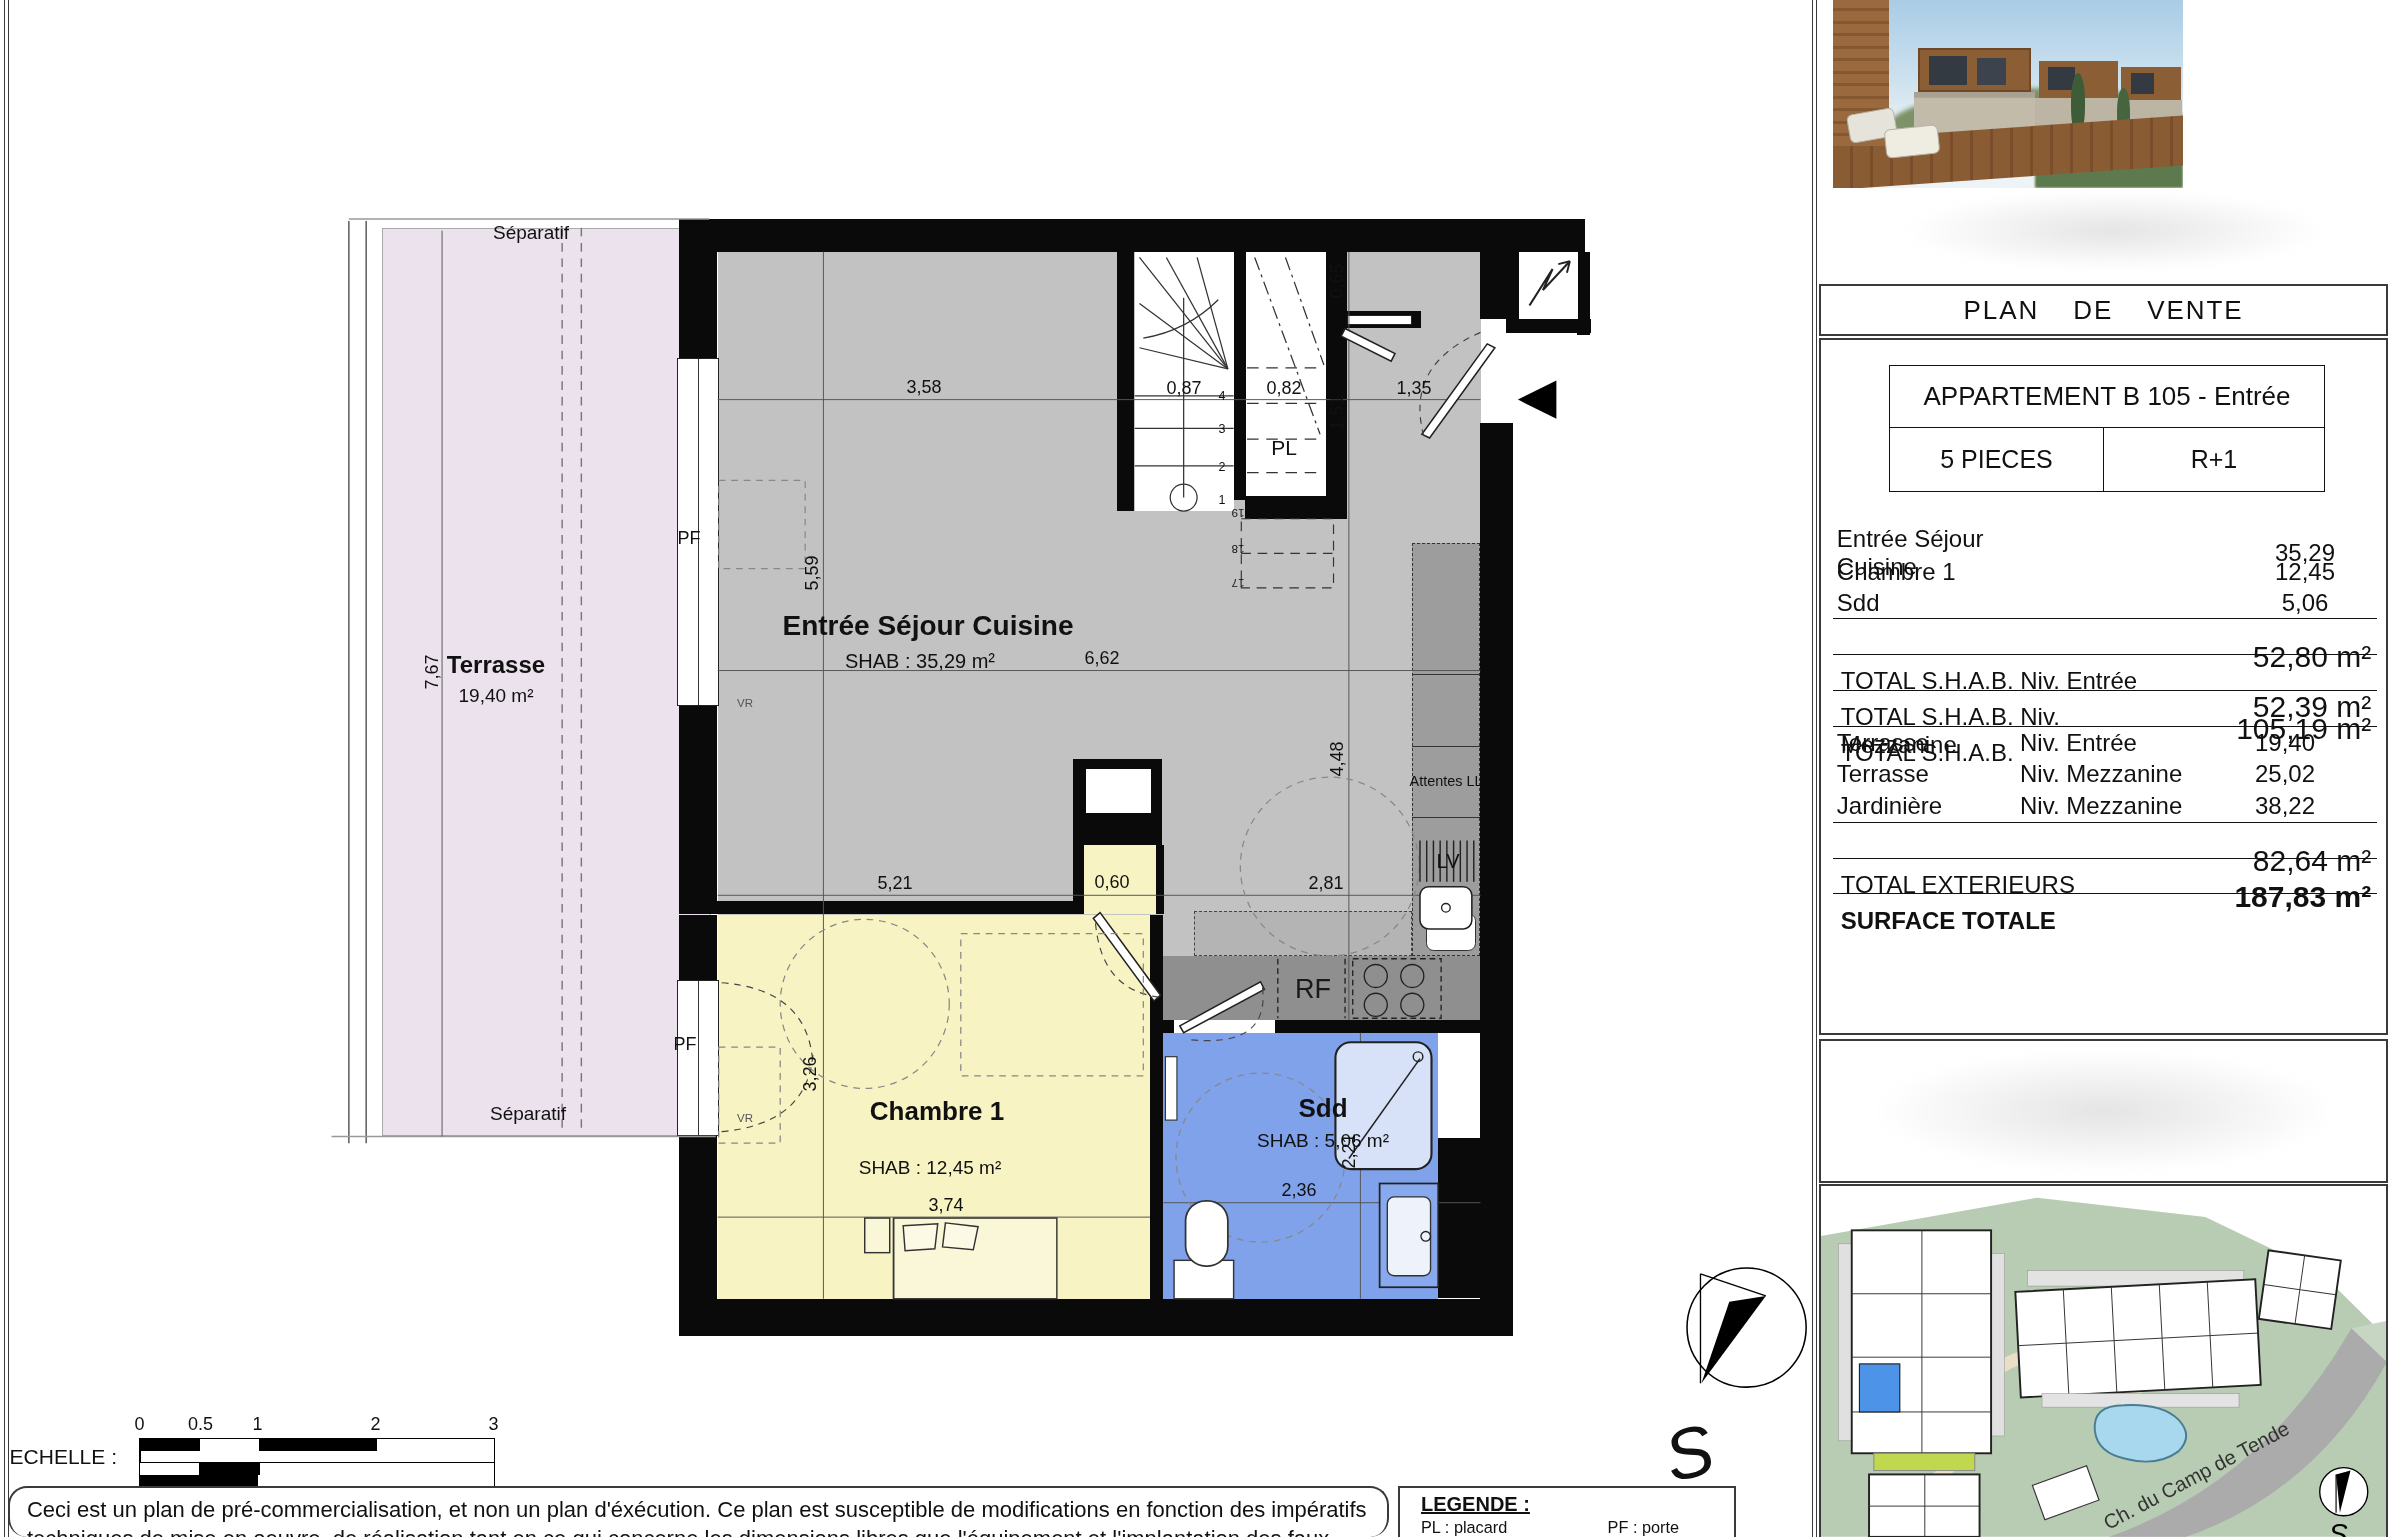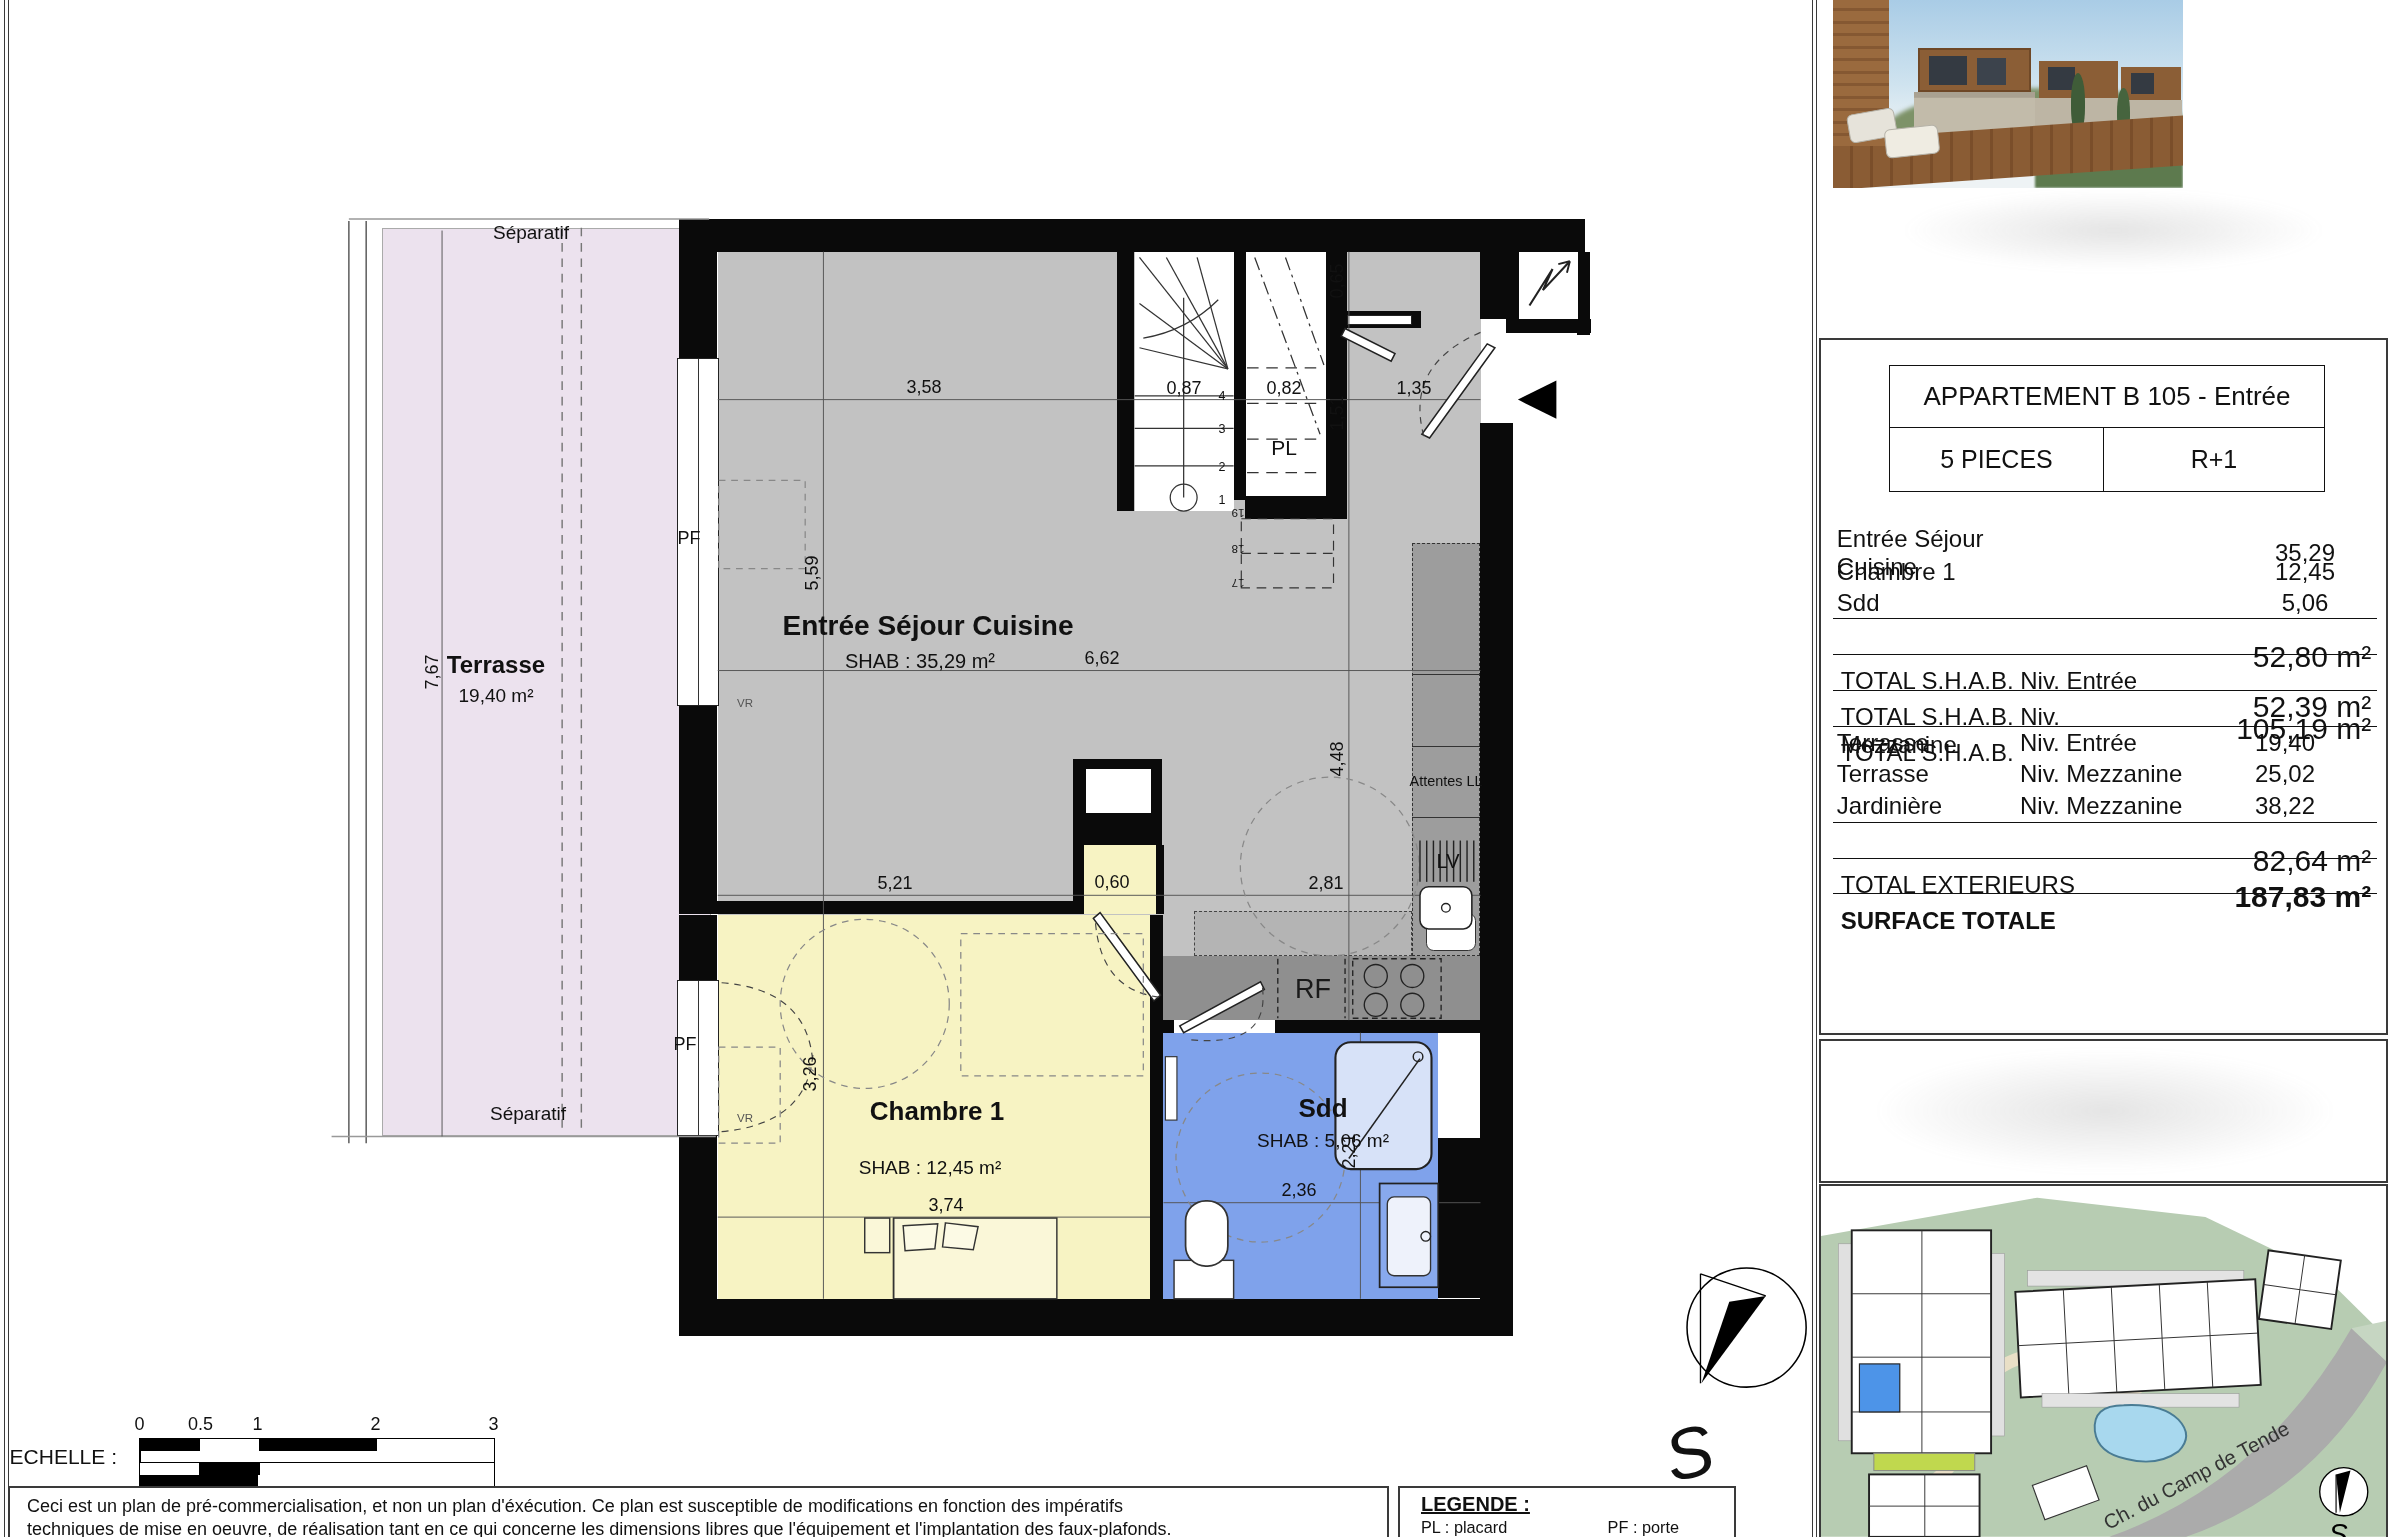--- a/index.html
+++ b/index.html
@@ -294,20 +294,23 @@
     <div class="abs" style="left:284px;top:88px;width:12.5px;height:52px;background:#46643e;border-radius:50%/46%;"></div>
     <div class="abs" style="left:307px;top:121px;width:42px;height:15.4px;background:#8cc3dc;"></div>
     <div class="abs" style="left:202px;top:134px;width:148px;height:54px;background:#5d7a4e;border-radius:45% 30% 0 0;filter:blur(1px);"></div>
     <div class="abs" style="left:0;top:140px;width:350px;height:50px;background:repeating-linear-gradient(90deg,#8a5c34 0 17.3px,#7a4e2a 17.3px 20px);transform:skewY(-4deg);transform-origin:left top;"></div>
     <div class="abs" style="left:0;top:0;width:56px;height:146px;background:repeating-linear-gradient(0deg,#9a6a3e 0 9.6px,#855832 9.6px 12.5px);"></div>
     <div class="abs" style="left:15.4px;top:111px;width:46px;height:27px;background:#e6e3da;border:1px solid #b5b2a8;border-radius:5.8px;transform:rotate(-10deg);"></div>
     <div class="abs" style="left:52px;top:127px;width:52px;height:27px;background:#efece2;border:1px solid #b5b2a8;border-radius:5.8px;transform:rotate(-6deg);"></div>
   </div>
   <div class="smudge" style="left:1907px;top:192px;width:413px;height:77px;"></div>
 
+  <div class="panel-box" style="left:1819px;top:284px;width:569px;height:52px;display:flex;align-items:center;justify-content:center;">
+    <span style="font-size:26px;letter-spacing:1.9px;word-spacing:25px;">PLAN DE VENTE</span>
+  </div>
 
   <div class="panel-box" style="left:1819px;top:338px;width:569px;height:697px;"></div>
   <div id="apt">
     <div class="r1">APPARTEMENT B 105 - Entrée</div>
     <div class="r2">
       <div class="c1">5 PIECES</div>
       <div class="c2">R+1</div>
     </div>
   </div>
 
@@ -418,21 +421,21 @@
         <div class="seg" style="width:118px;background:#fff;"></div>
     </div>
     <div style="overflow:hidden;border-top:1px solid #000;">
       <div class="seg" style="width:59px;background:#fff;border-left:none;"></div>
         <div class="seg" style="width:60px;background:#000;"></div>
         <div class="seg" style="width:118px;background:#fff;"></div>
         <div class="seg" style="width:118px;background:#000;"></div>
     </div>
   </div>
 
-  <div class="panel-box" style="left:7.7px;top:1486px;width:1381px;height:51px;padding:6.7px 0 0 17.3px;font-size:18px;line-height:1.32;border-bottom:none;">
+  <div class="panel-box" style="left:7.7px;top:1486px;width:1381px;height:51px;padding:6.7px 0 0 17.3px;font-size:22px;line-height:1.32;border-bottom:none;border-radius:19px;">
     <div>Ceci est un plan de pré-commercialisation, et non un plan d'éxécution. Ce plan est susceptible de modifications en fonction des impératifs</div>
     <div>techniques de mise en oeuvre, de réalisation tant en ce qui concerne les dimensions libres que l'équipement et l'implantation des faux-plafonds.</div>
   </div>
 
   <div class="panel-box" style="left:1398px;top:1486px;width:338px;height:51px;padding:4.8px 0 0 21px;border-bottom:none;">
     <div style="font-size:20px;font-weight:bold;text-decoration:underline;">LEGENDE :</div>
     <div style="display:flex;">
       <div style="width:187px;">
         <div class="leg-item">PL : placard</div>
 

